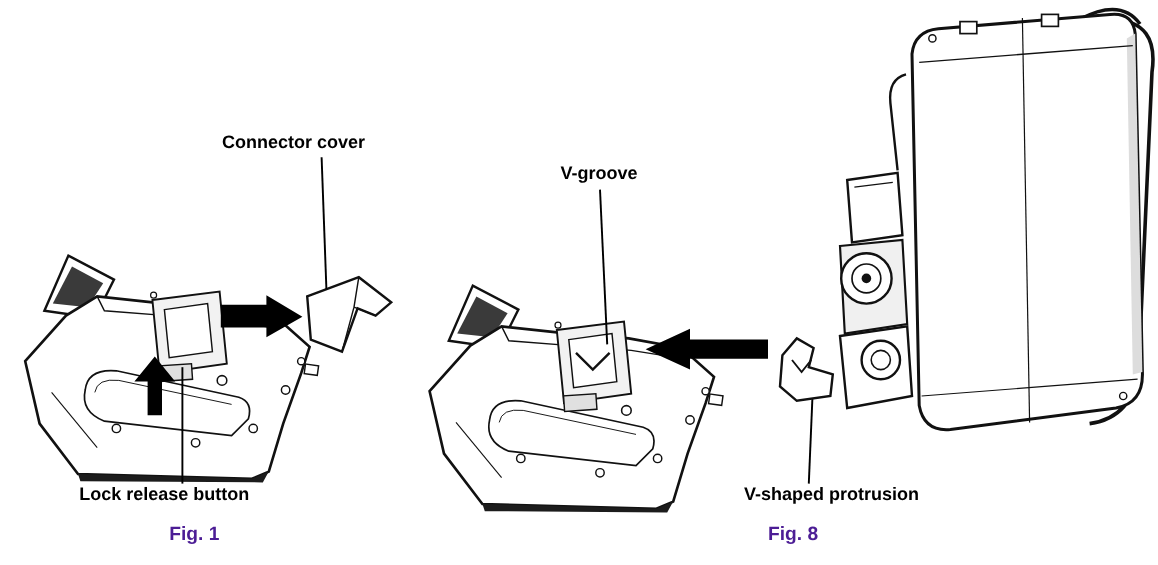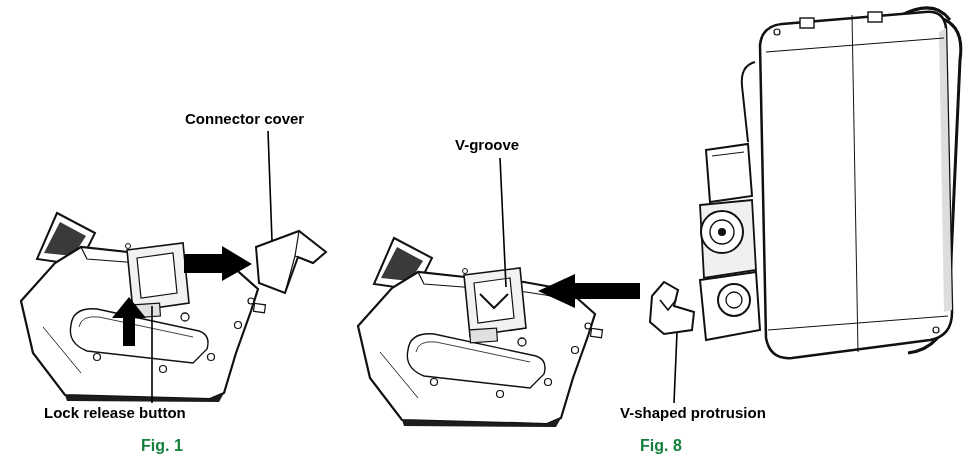--- a/index.html
+++ b/index.html
@@ -25,21 +25,21 @@
     font-weight: bold;
     font-size: 15px;
     color: #000;
     white-space: nowrap;
     line-height: 1.1;
   }
   .caption {
     position: absolute;
     font-weight: bold;
     font-size: 16px;
-    color: #15803d;
+    color: #4c1d95;
     white-space: nowrap;
   }
 </style>
 </head>
 <body>
 
 <div class="canvas">
 
   <svg class="art" width="965" height="471" viewBox="0 0 965 471">
 
@@ -137,23 +137,23 @@
         <g>
           <path d="M652,296 L664,282 L678,290 L674,306 L694,312 L692,330 L664,334 L650,322 Z" fill="#ffffff" stroke="#111" stroke-width="2"></path>
           <path d="M660,300 L668,310 L676,300" fill="none" stroke="#111" stroke-width="1.6"></path>
         </g>
       </g>
     </g>
   </svg>
 
   <div class="label" style="left:185px; top:111px;">Connector cover</div>
 
-  <div class="label" style="left:44px; top:405px;">Lock release button</div>
+  <div class="label" style="left:66px; top:405px;">Lock release button</div>
 
   <div class="caption" style="left:141px; top:437px;">Fig. 1</div>
 
-  <div class="label" style="left:455px; top:137px;">V-groove</div>
+  <div class="label" style="left:467px; top:137px;">V-groove</div>
 
   <div class="label" style="left:620px; top:405px;text-align:center;">V-shaped protrusion</div>
 
   <div class="caption" style="left:640px; top:437px;">Fig. 8</div>
 
 </div>
 
 </body></html>

